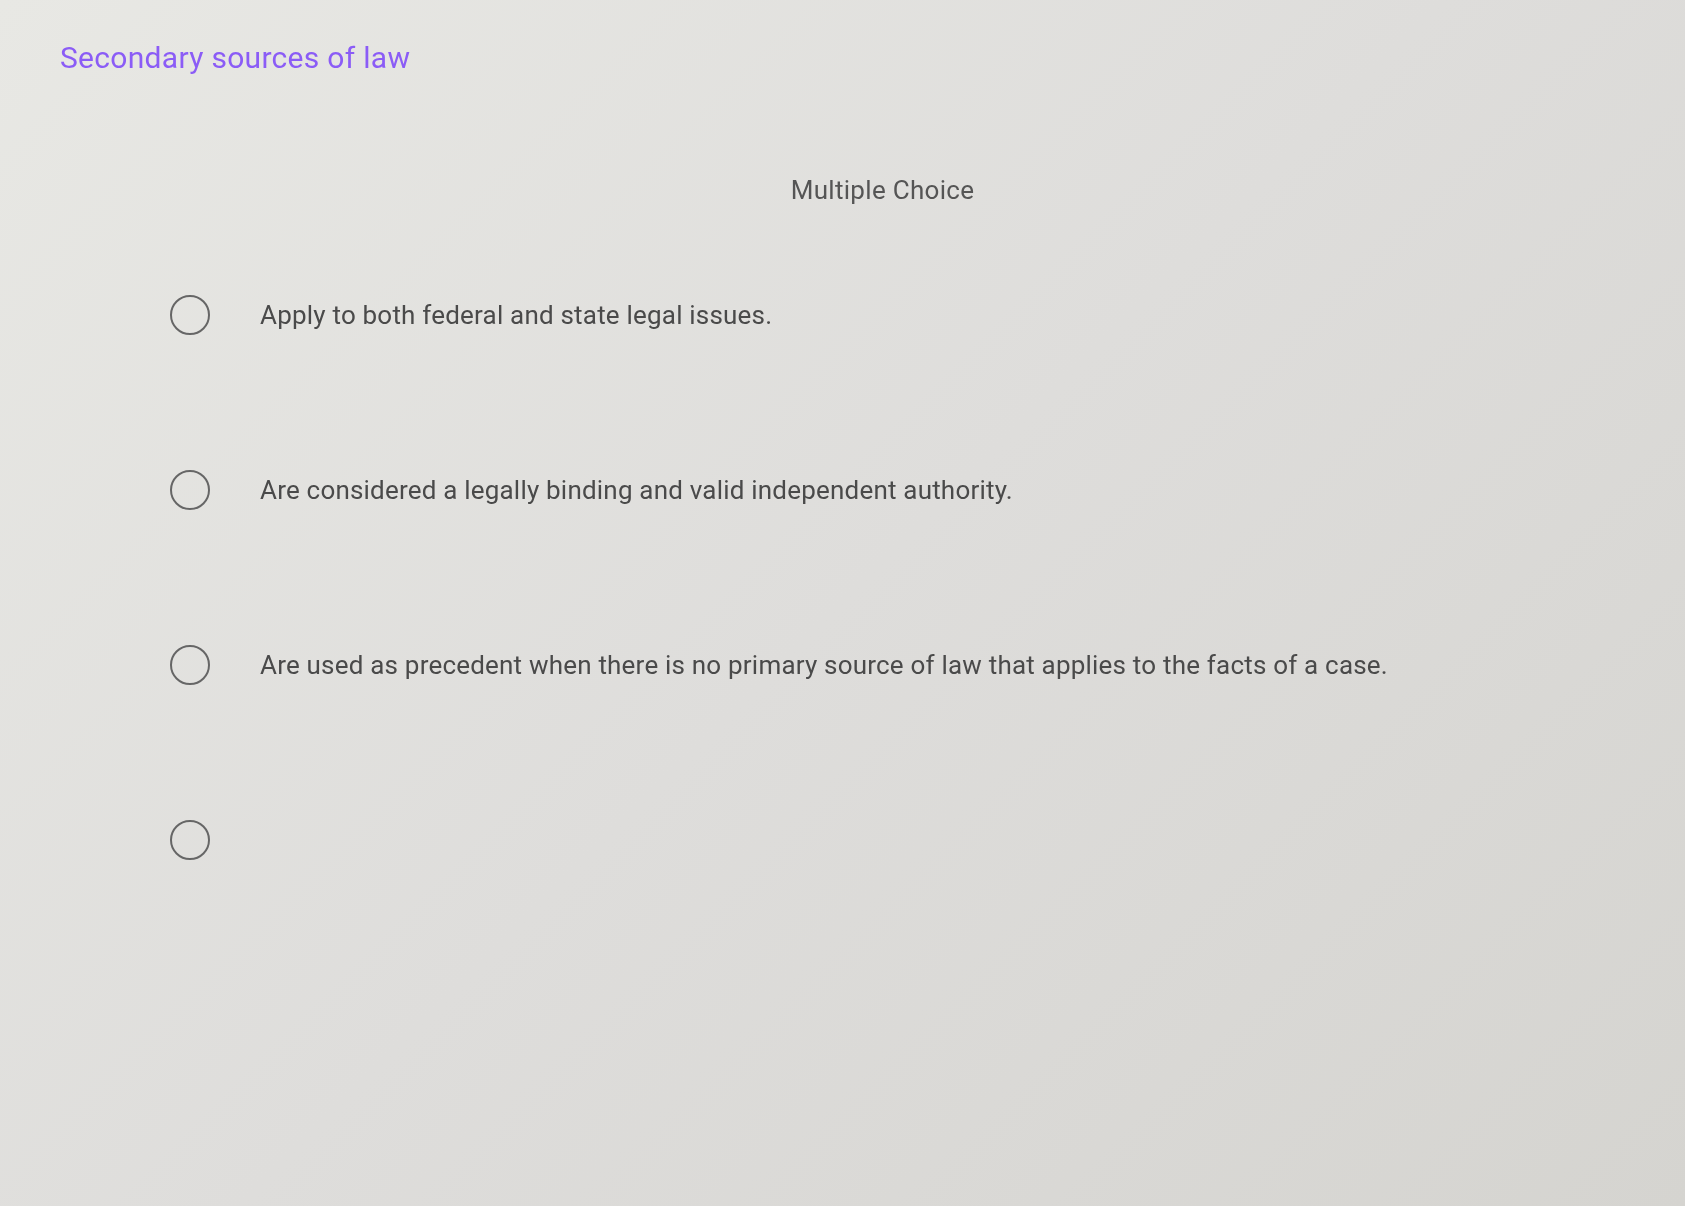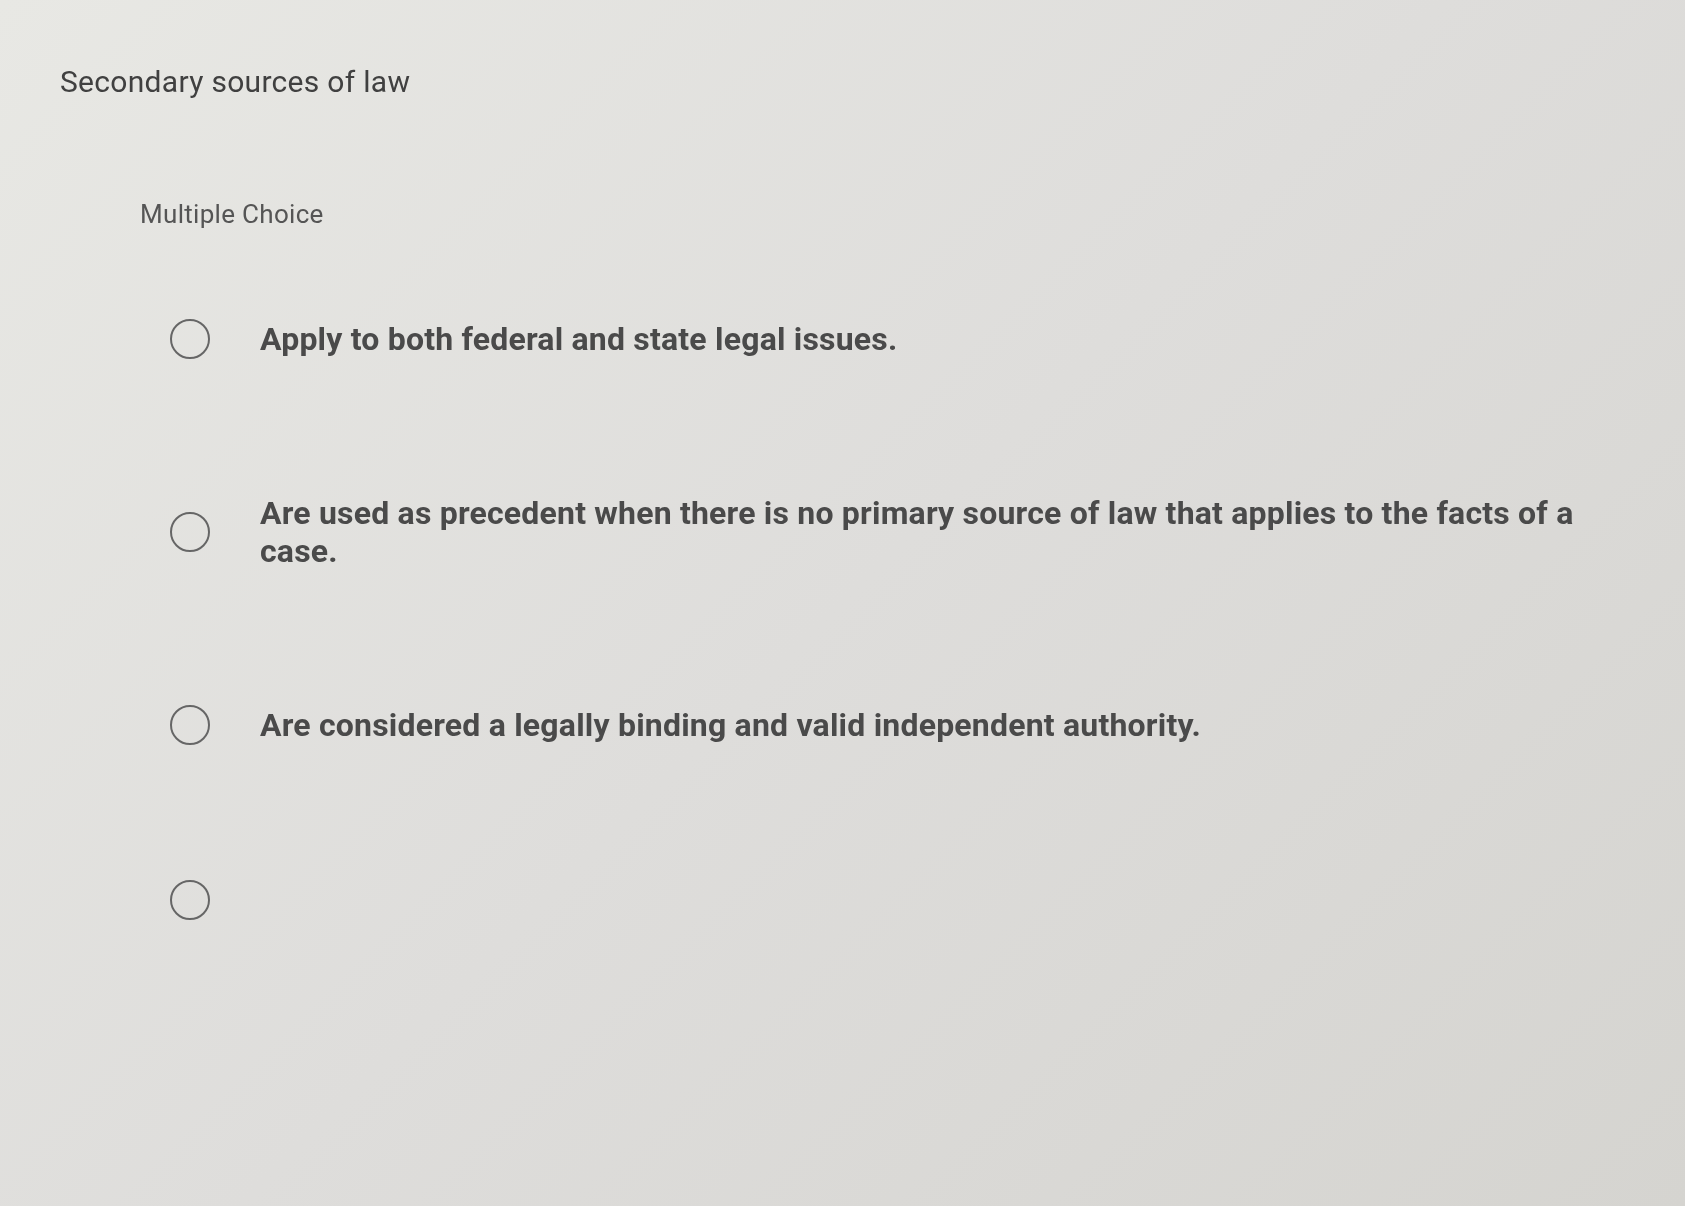--- a/index.html
+++ b/index.html
@@ -14,74 +14,74 @@
       height: 1206px;
       overflow: hidden;
       color: #4a4a4a;
     }
     .container {
       padding: 40px 60px;
     }
     .question-title {
       font-size: 30px;
       font-weight: 400;
-      color: #404040;
+      color: #8b5cf6;
       margin-bottom: 100px;
       letter-spacing: 0.3px;
-      margin-top: 24px;
     }
     .question-type {
       font-size: 26px;
       font-weight: 400;
       color: #555;
       margin-left: 80px;
       margin-bottom: 90px;
       letter-spacing: 0.3px;
+      text-align: center;
     }
     .options {
       margin-left: 110px;
     }
     .option {
       display: flex;
       align-items: center;
       margin-bottom: 135px;
     }
     .radio {
       width: 40px;
       height: 40px;
       border: 2.5px solid #666;
       border-radius: 50%;
       flex-shrink: 0;
       margin-right: 50px;
       cursor: pointer;
       background: transparent;
     }
     .option-text {
-      font-size: 32px;
-      font-weight: 700;
+      font-size: 26px;
+      font-weight: 400;
       color: #4a4a4a;
       letter-spacing: 0.2px;
     }
   </style>
 </head>
 <body>
 
 <div class="container">
   <h1 class="question-title">Secondary sources of law</h1>
   <h2 class="question-type">Multiple Choice</h2>
   <div class="options">
     <div class="option">
       <div class="radio"></div>
       <span class="option-text">Apply to both federal and state legal issues.</span>
     </div>
     <div class="option">
       <div class="radio"></div>
-      <span class="option-text">Are used as precedent when there is no primary source of law that applies to the facts of a case.</span>
+      <span class="option-text">Are considered a legally binding and valid independent authority.</span>
     </div>
     <div class="option">
       <div class="radio"></div>
-      <span class="option-text">Are considered a legally binding and valid independent authority.</span>
+      <span class="option-text">Are used as precedent when there is no primary source of law that applies to the facts of a case.</span>
     </div>
     <div class="option">
       <div class="radio"></div>
     </div>
   </div>
 </div>
 
 </body></html>

